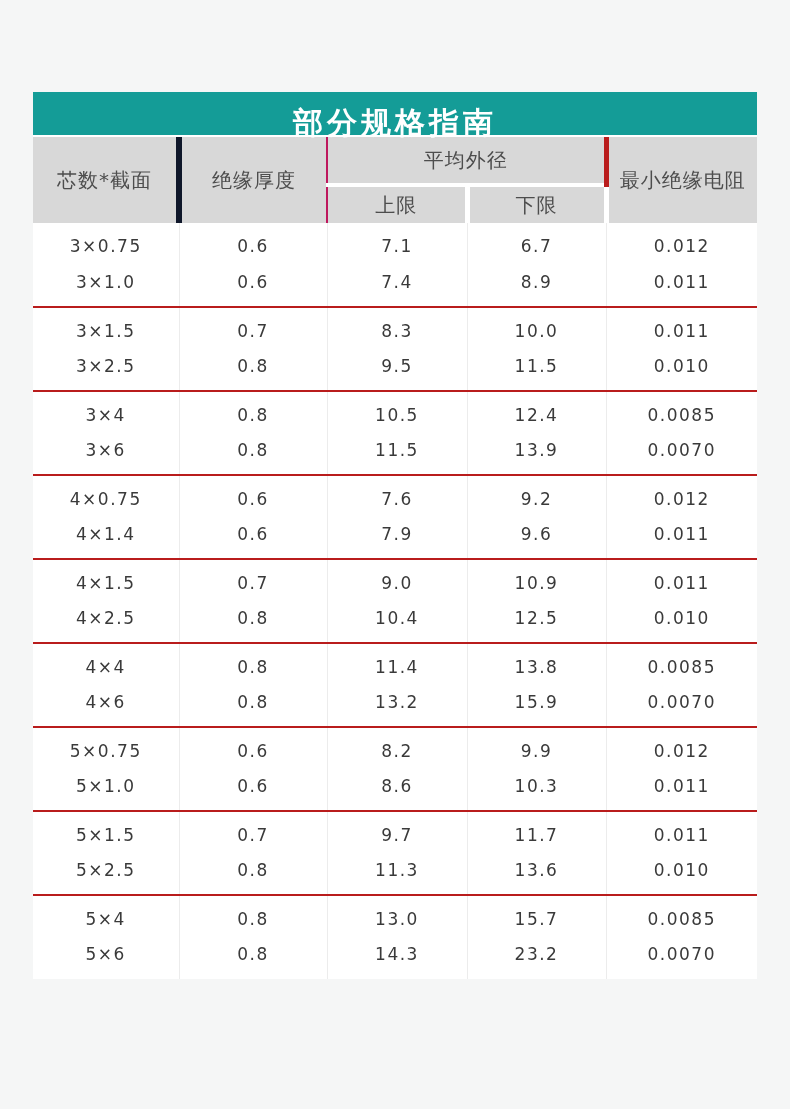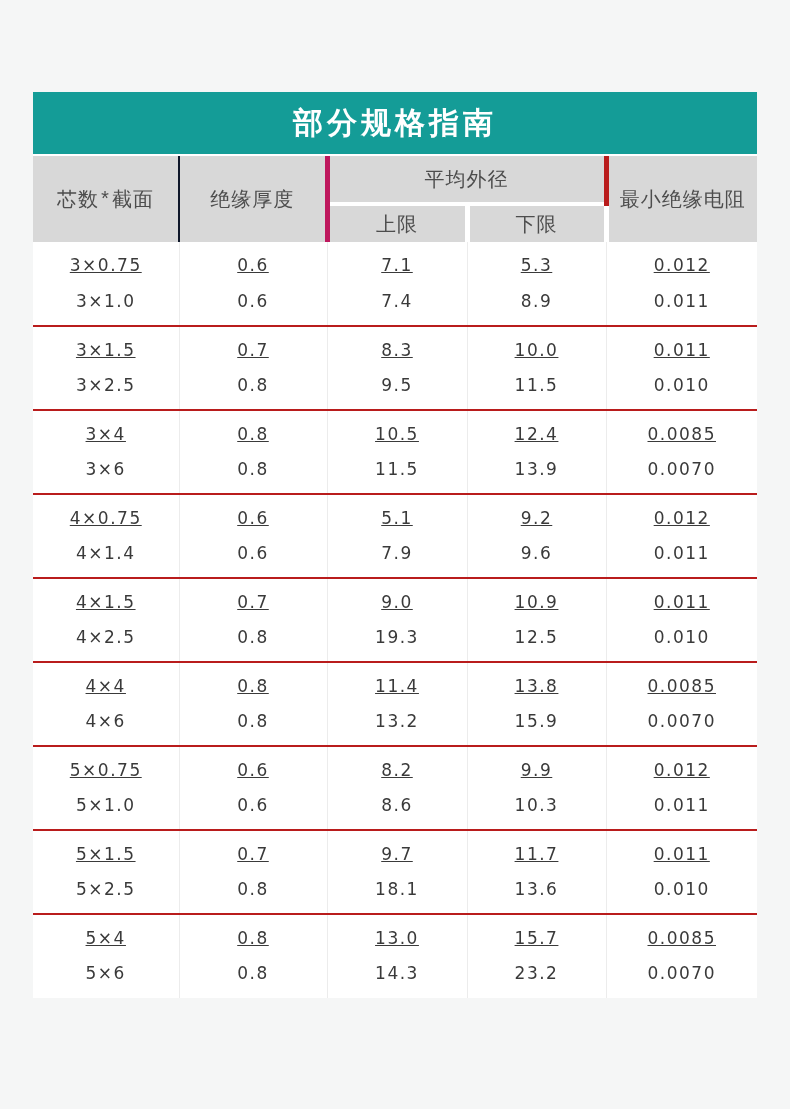--- a/index.html
+++ b/index.html
@@ -7,59 +7,59 @@
     margin: 0; padding: 0;
     width: 790px; height: 1109px;
     background: #f5f6f6;
     font-family: "DejaVu Sans", "Liberation Sans", sans-serif;
   }
   .page { position: relative; width: 790px; height: 1109px; overflow: hidden; }
 
   .spec-card { position: absolute; left: 33px; top: 92px; width: 724px; }
 
   .title-bar {
-    height: 64px; line-height: 62px;
+    height: 45px; line-height: 62px;
     background: #149c97;
     border-bottom: 2px solid #ffffff;
     color: #ffffff;
     font-size: 30px; font-weight: bold;
     text-align: center; letter-spacing: 4px;
   }
 
   table.spec { border-collapse: collapse; width: 724px; table-layout: fixed; }
 
   thead th {
     background: #d8d8d8;
     color: #4d4d4d;
     font-size: 20px; font-weight: normal;
     text-align: center; vertical-align: middle;
     letter-spacing: 1px;
     padding: 0;
   }
   tr.head-main th { height: 48px; }
   tr.head-sub  th { height: 38px; }
-  th.th-spec   { border-right: 2px solid #0f172a; font-family: Liberation Mono, monospace; }
-  th.th-thick  { border-right: 5px solid #be185d; margin-top: 12px; }
+  th.th-spec   { border-right: 6px solid #0f172a; }
+  th.th-thick  { border-right: 2px solid #be185d; margin-top: 12px; }
   th.th-avg    { border-right: 5px solid #b91c1c; border-bottom: 4px solid #ffffff; font-family: Liberation Serif, serif; }
   th.th-upper  { border-right: 5px solid #ffffff; }
   th.th-lower  { border-right: 5px solid #ffffff; }
 
   tbody.group { border-top: 2px solid #b91c1c; }
   tbody.group:first-of-type { border-top: none; }
   tbody td {
     background: #ffffff;
     height: 42px;
     text-align: center; vertical-align: middle;
     font-size: 17px; color: #3a3a3a;
     letter-spacing: 1.5px;
     border-left: 1px solid #ececec;
     padding: 0;
   }
   tbody tr td:first-child { border-left: none; }
-  tbody tr.g-first td { padding-top: 4px; text-decoration: underline; }
+  tbody tr.g-first td { padding-top: 4px; }
   tbody tr.g-last  td { padding-bottom: 8px; }
 </style>
 </head>
 <body>
 
 <div class="page">
   <div class="spec-card">
 
     <div class="title-bar">
       <span>部分规格指南</span>
@@ -84,21 +84,21 @@
           <th class="th-upper">上限</th>
           <th class="th-lower">下限</th>
         </tr>
       </thead>
 
     <tbody class="group">
           <tr class="g-first">
             <td>3×0.75</td>
             <td>0.6</td>
             <td>7.1</td>
-            <td>5.3</td>
+            <td>6.7</td>
             <td>0.012</td>
           </tr>
           <tr class="g-last">
             <td>3×1.0</td>
             <td>0.6</td>
             <td>7.4</td>
             <td>8.9</td>
             <td>0.011</td>
           </tr>
         </tbody>
@@ -131,21 +131,21 @@
             <td>0.8</td>
             <td>11.5</td>
             <td>13.9</td>
             <td>0.0070</td>
           </tr>
         </tbody>
         <tbody class="group">
           <tr class="g-first">
             <td>4×0.75</td>
             <td>0.6</td>
-            <td>5.1</td>
+            <td>7.6</td>
             <td>9.2</td>
             <td>0.012</td>
           </tr>
           <tr class="g-last">
             <td>4×1.4</td>
             <td>0.6</td>
             <td>7.9</td>
             <td>9.6</td>
             <td>0.011</td>
           </tr>
@@ -154,21 +154,21 @@
           <tr class="g-first">
             <td>4×1.5</td>
             <td>0.7</td>
             <td>9.0</td>
             <td>10.9</td>
             <td>0.011</td>
           </tr>
           <tr class="g-last">
             <td>4×2.5</td>
             <td>0.8</td>
-            <td>19.3</td>
+            <td>10.4</td>
             <td>12.5</td>
             <td>0.010</td>
           </tr>
         </tbody>
         <tbody class="group">
           <tr class="g-first">
             <td>4×4</td>
             <td>0.8</td>
             <td>11.4</td>
             <td>13.8</td>
@@ -202,21 +202,21 @@
           <tr class="g-first">
             <td>5×1.5</td>
             <td>0.7</td>
             <td>9.7</td>
             <td>11.7</td>
             <td>0.011</td>
           </tr>
           <tr class="g-last">
             <td>5×2.5</td>
             <td>0.8</td>
-            <td>18.1</td>
+            <td>11.3</td>
             <td>13.6</td>
             <td>0.010</td>
           </tr>
         </tbody>
         <tbody class="group">
           <tr class="g-first">
             <td>5×4</td>
             <td>0.8</td>
             <td>13.0</td>
             <td>15.7</td>

